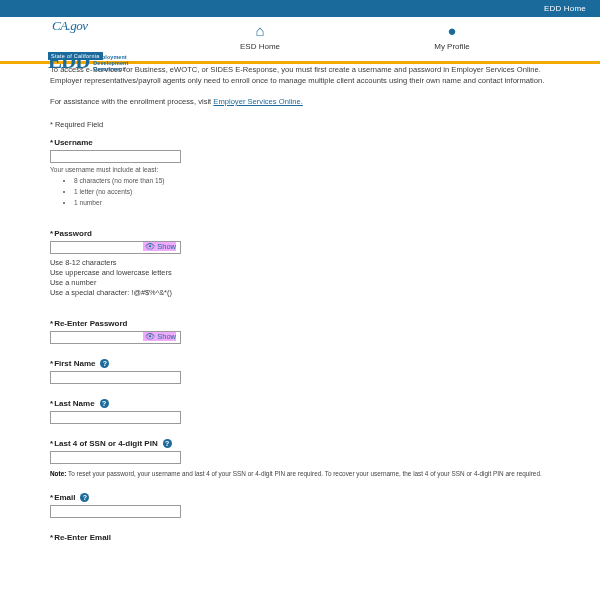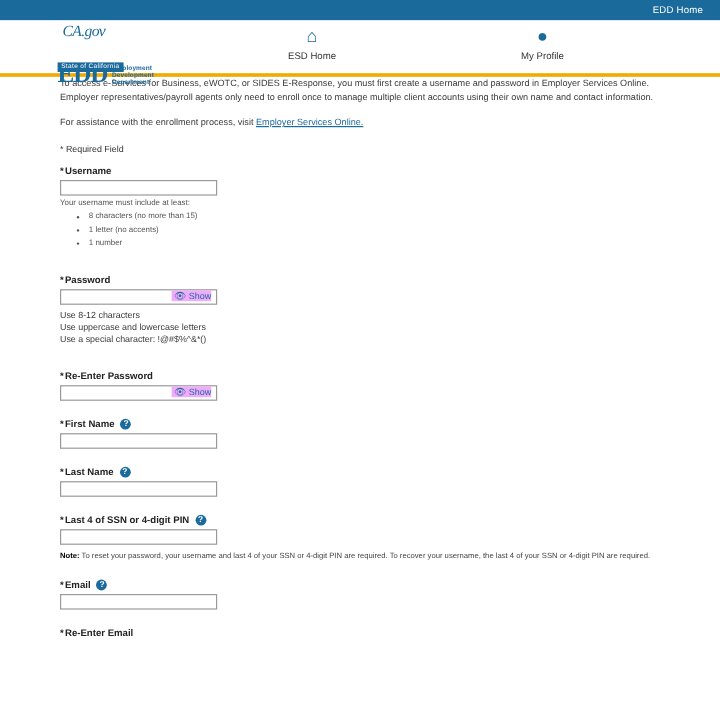--- a/index.html
+++ b/index.html
@@ -297,20 +297,21 @@
       <span class="star">*</span>
       <span>Password</span>
     </div>
     <div class="pw-wrap">
       <input class="txt" type="password" value="" style="">
       <span class="show"><span class="eye">👁</span><span>Show</span></span>
     </div>
     <div class="pwrules">
       <div>Use 8-12 characters</div>
       <div>Use uppercase and lowercase letters</div>
+      <div>Use a number</div>
       <div>Use a special character: !@#$%^&amp;*()</div>
     </div>
   </div>
 
   <div class="spacer-lg"></div>
 
   <div class="field">
     <div class="flabel">
       <span class="star">*</span>
       <span>Re-Enter Password</span>

